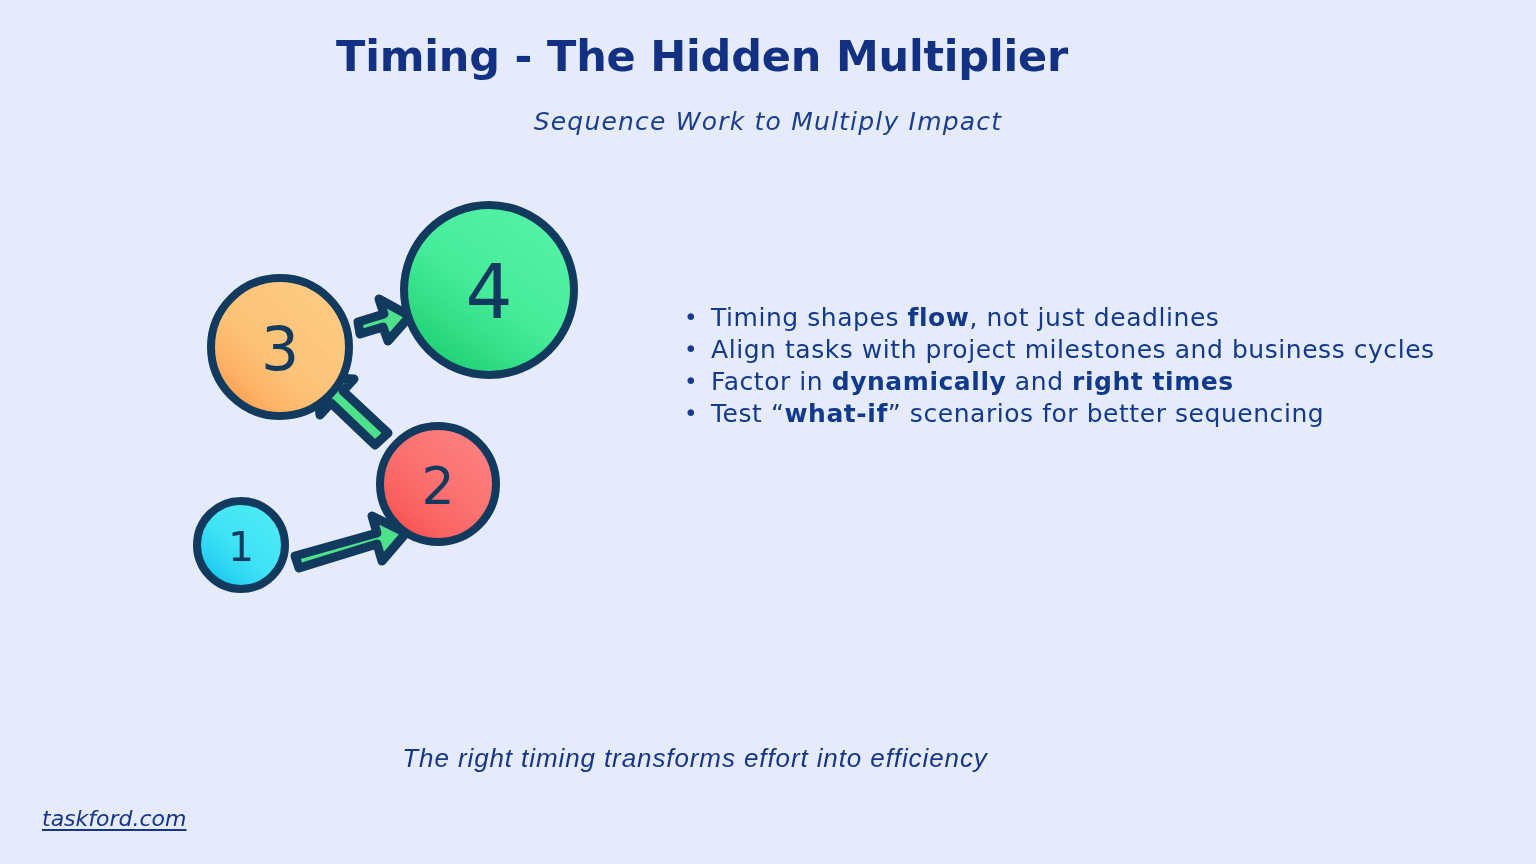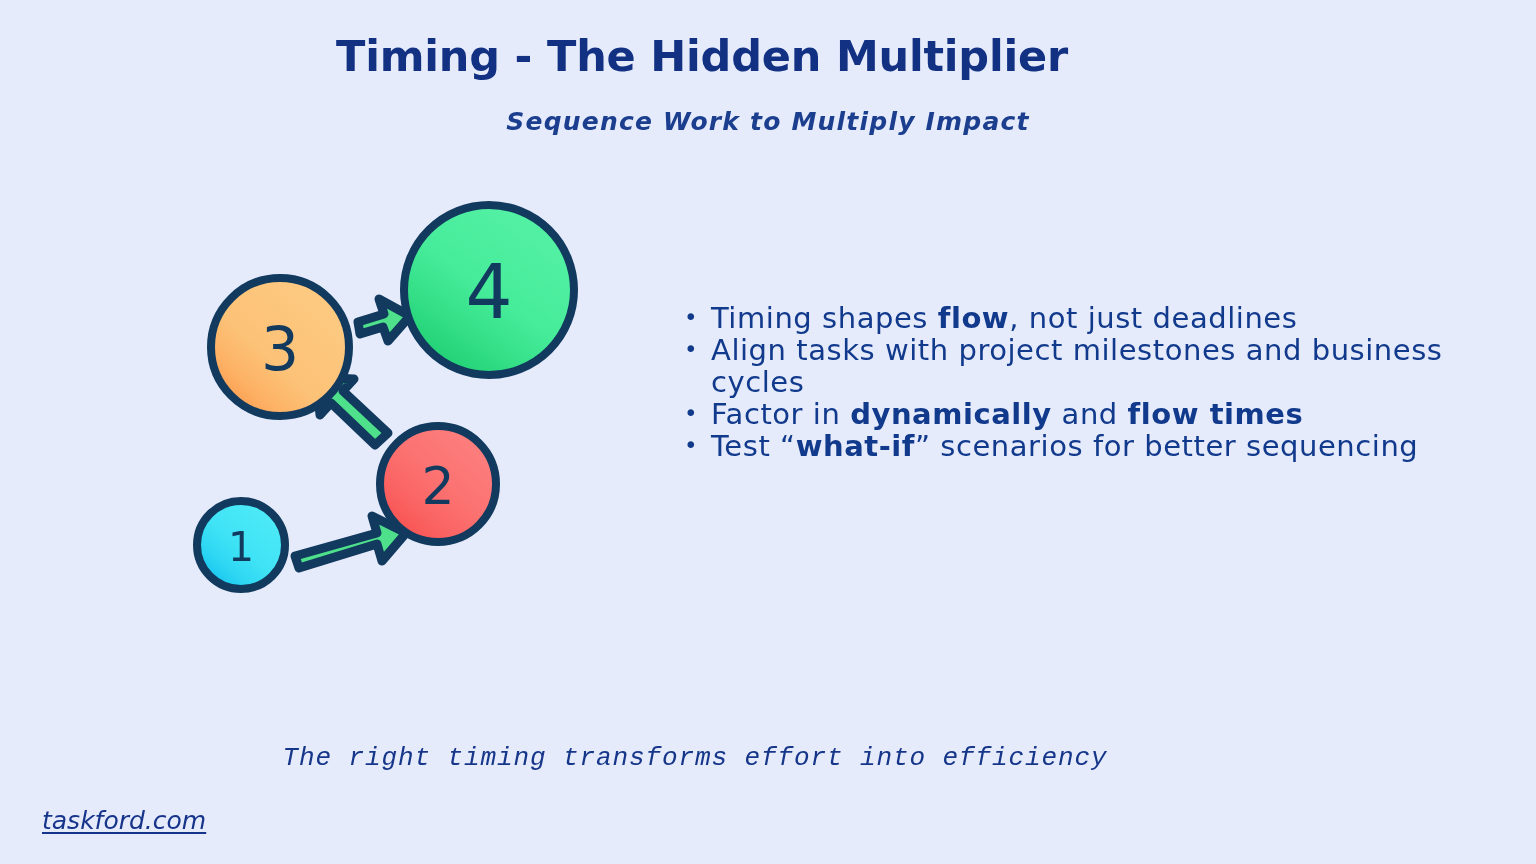--- a/index.html
+++ b/index.html
@@ -31,21 +31,21 @@
   }
   .slide-subtitle {
     position: absolute;
     top: 107px;
     left: 0;
     width: 1536px;
     text-align: center;
     font-family: "DejaVu Sans", sans-serif;
     font-size: 25px;
     font-style: italic;
-    font-weight: 700;
+    font-weight: 400;
     color: #1B3E8E;
     letter-spacing: 1.2px;
   }
 
   
   .diagram {
     position: absolute;
     left: 170px;
     top: 180px;
     width: 430px;
@@ -60,21 +60,21 @@
     dominant-baseline: central;
   }
 
   
   .bullets {
     position: absolute;
     left: 676px;
     top: 302px;
     width: 810px;
     font-family: "DejaVu Sans", sans-serif;
-    font-size: 29px;
+    font-size: 25px;
     color: #113A8C;
     line-height: 32px;
   }
   .bullets ul {
     list-style: none;
     margin: 0;
     padding: 0;
   }
   .bullets li {
     position: relative;
@@ -92,33 +92,33 @@
   }
   .bullets li b { font-weight: bold; }
 
   
   .tagline {
     position: absolute;
     top: 743px;
     left: 0;
     width: 1390px;
     text-align: center;
-    font-family: Liberation Mono, monospace;
+    font-family: Liberation Sans, sans-serif;
     font-size: 26px;
     font-style: italic;
     font-weight: 500;
     color: #16368A;
     letter-spacing: 0.9px;
   }
   .site-link {
     position: absolute;
     left: 42px;
     top: 806px;
     font-family: "DejaVu Sans", sans-serif;
-    font-size: 25px;
+    font-size: 22px;
     font-style: italic;
     color: #16348A;
     text-decoration: underline;
     text-underline-offset: 3px;
   }
 </style>
 </head>
 <body>
 
 <div class="slide-title">Timing - The Hidden Multiplier</div>
@@ -185,20 +185,20 @@
       <circle cx="71" cy="365" r="44" fill="url(#g1)" stroke="#113A5E" stroke-width="8"></circle>
       <text class="node-label" x="71" y="367" font-size="41">1</text>
     </g>
   </svg>
 </div>
 
 <div class="bullets">
   <ul id="bullet-list">
       <li><span>Timing shapes </span><b>flow</b><span>, not just deadlines</span></li>
       <li><span>Align tasks with project milestones and business cycles</span></li>
-      <li><span>Factor in </span><b>dynamically</b><span> and </span><b>flow times</b></li>
+      <li><span>Factor in </span><b>dynamically</b><span> and </span><b>right times</b></li>
       <li><span>Test “</span><b>what-if</b><span>” scenarios for better sequencing</span></li>
     </ul>
 </div>
 
 <div class="tagline">The right timing transforms effort into efficiency</div>
 
 <a class="site-link" href="#">taskford.com</a>
 
 </body></html>

